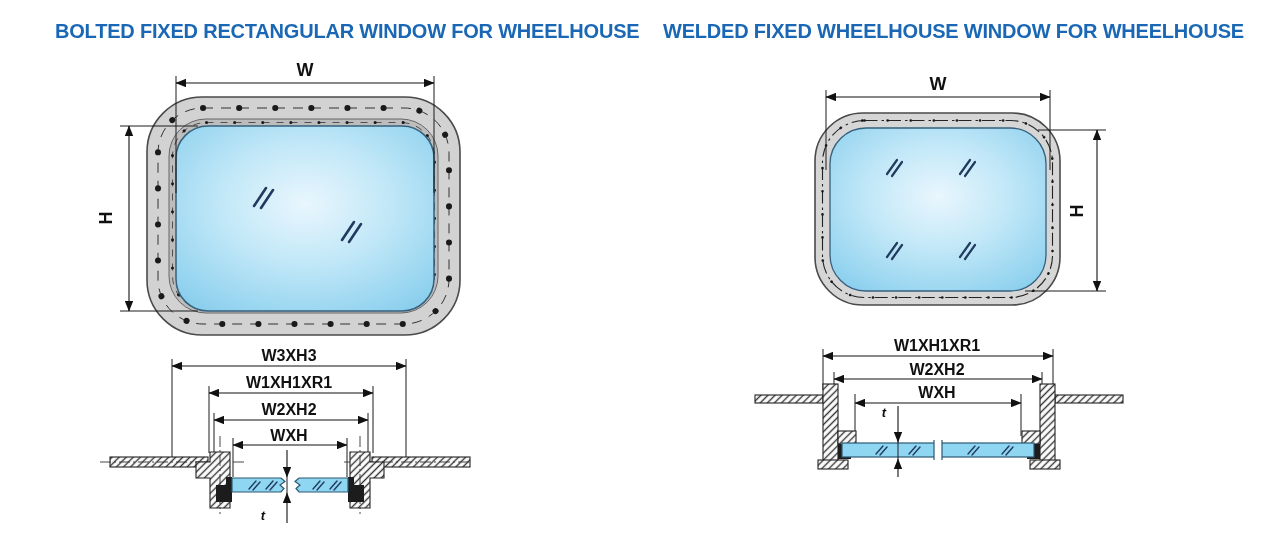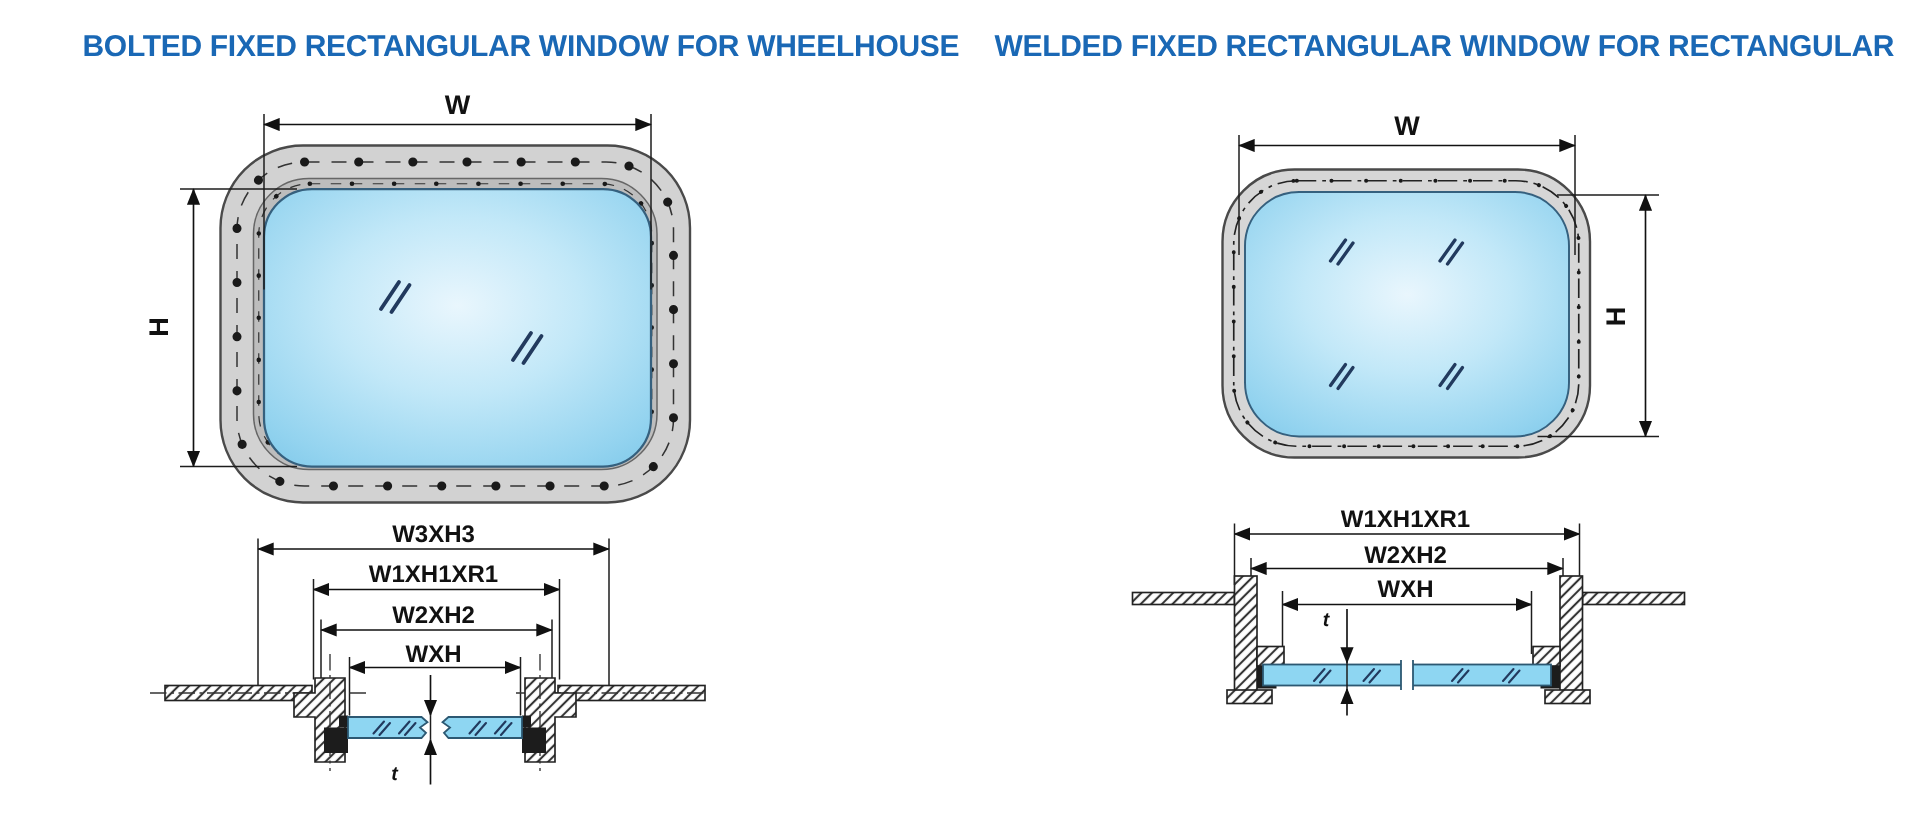--- a/index.html
+++ b/index.html
@@ -25,21 +25,21 @@
             fill:#111;text-anchor:middle;}
   text.thick{font-family:"Liberation Sans",sans-serif;font-size:13px;font-weight:bold;
              font-style:italic;fill:#111;text-anchor:middle;}
 </style>
 </head>
 <body>
 
 <div class="canvas">
 
   <div class="title left">BOLTED FIXED RECTANGULAR WINDOW FOR WHEELHOUSE</div>
-  <div class="title right">WELDED FIXED RECTANGULAR WINDOW FOR RECTANGULAR</div>
+  <div class="title right">WELDED FIXED WHEELHOUSE WINDOW FOR WHEELHOUSE</div>
 
   <svg width="1270" height="551" viewBox="0 0 1270 551">
     <defs>
       <marker id="arr" viewBox="0 0 10 8" refX="9.5" refY="4" markerWidth="11" markerHeight="8.8" orient="auto-start-reverse" markerUnits="userSpaceOnUse">
         <path d="M0,0 L10,4 L0,8 Z" fill="#111"></path>
       </marker>
       <pattern id="hatch" width="5" height="5" patternUnits="userSpaceOnUse" patternTransform="rotate(45)">
         <rect width="5" height="5" fill="#ffffff"></rect>
         <path d="M2.5,0 V5" stroke="#333" stroke-width="1.4"></path>
       </pattern>

